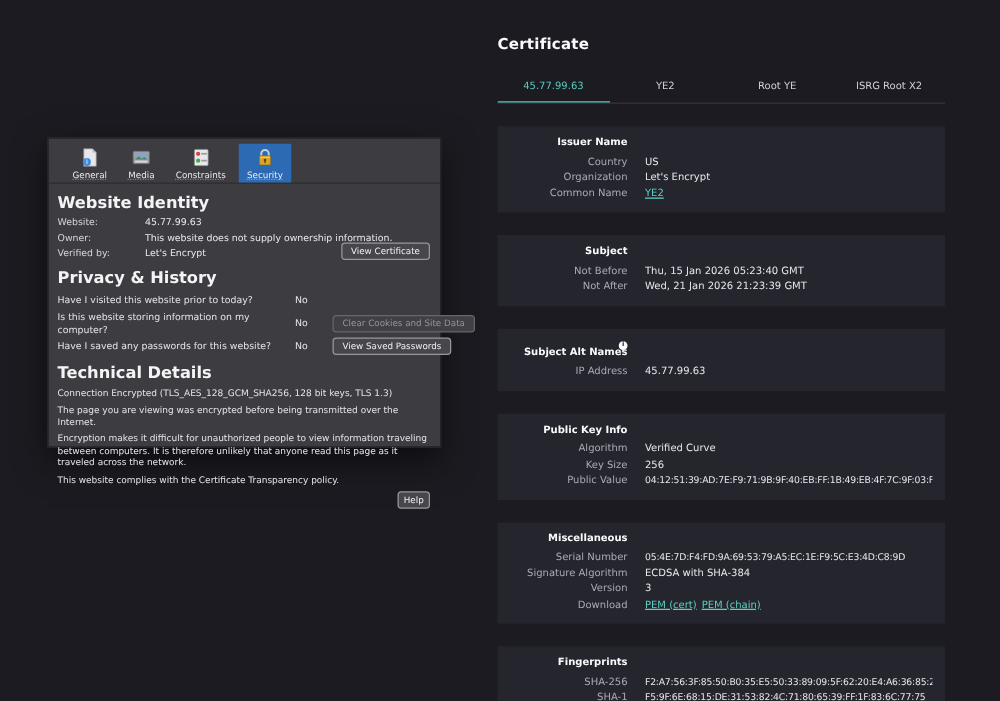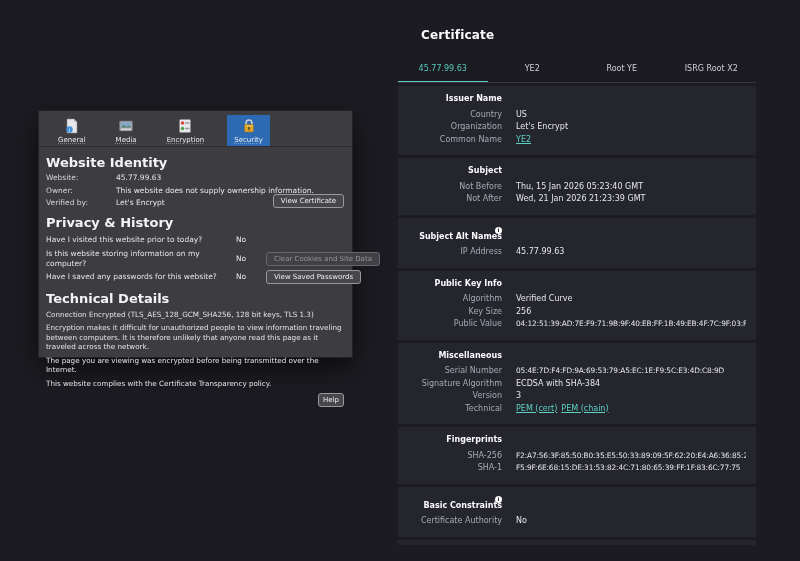--- a/index.html
+++ b/index.html
@@ -12,21 +12,21 @@
   }
 
   
   .dialog {
     position: absolute; left: 38px; top: 110px; width: 315px; height: 248px;
     background: #3c3c41; border: 1px solid #232327;
     box-shadow: 0 10px 26px rgba(0,0,0,.55);
     color: #dcdcde;
   }
   .tabstrip {
-    display: flex; align-items: flex-end; gap: 16px;
+    display: flex; align-items: flex-end; gap: 3px;
     padding: 4px 6px 0 12px; border-bottom: 1px solid #2c2c31;
   }
   .ptab {
     display: flex; flex-direction: column; align-items: center;
     padding: 3px 7px 2px; cursor: default;
   }
   .ptab.selected { background: #2d6ab4; }
   .picon { width: 16px; height: 16px; display: block; }
   .plabel { font-size: 7px; color: #ececef; margin-top: 2px; text-decoration: underline dotted 0.5px rgba(255,255,255,.35); }
   .dcontent { padding: 5px 8px 7px 7px; font-size: 7.5px; }
@@ -45,33 +45,33 @@
   .pq-row { display: grid; grid-template-columns: 190px 30px 1fr; align-items: center; margin: 2px 0; min-height: 14px; line-height: 9.5px; }
   .pq-q { color: #e4e4e7; }
   .pq-a { color: #e9e9ec; }
   .pq-b { justify-self: end; }
   .tech p { font-size: 7.2px; line-height: 9.8px; margin: 3.5px 0; color: #e4e4e7; }
   .help-row { text-align: right; margin-top: 4px; }
   .help-row .dbtn { padding: 2px 4px; }
 
   
   .certpage { position: absolute; left: 398px; top: 0; width: 358px; color: #e6e6eb; }
-  .cert-title { font-size: 12px; font-weight: bold; color: #fbfbfe; margin-top: 28px; letter-spacing: .2px; margin-left: 23px; }
+  .cert-title { font-size: 12px; font-weight: bold; color: #fbfbfe; margin-top: 28px; letter-spacing: .2px; }
   .ctabs { display: flex; margin-top: 14px; border-bottom: 1px solid #34353f; }
   .ctab {
     flex: 1; text-align: center; font-size: 8px; color: #cfcfd6;
     padding: 8px 2px 9px; position: relative; cursor: default;
     white-space: nowrap; overflow: hidden;
   }
   .ctab.active { color: #58c9bd; }
   .ctab.active::after {
     content: ""; position: absolute; left: 0; right: 0; bottom: -1px;
     height: 2px; background: #58c9bd;
   }
-  .card { background: #24252d; margin-top: 3px; padding: 7px 10px 9px 0; }
+  .card { background: #24252d; margin-top: 18px; padding: 7px 10px 9px 0; }
   .card.tight { padding-top: 5px; }
   .crow, .ctitle-row, .cinfo-row { display: grid; grid-template-columns: 104px 1fr; column-gap: 14px; }
   .crow { font-size: 8px; line-height: 12.5px; }
   .clabel { text-align: right; color: #a9a9b4; }
   .cvalue { color: #e6e6eb; white-space: nowrap; overflow: hidden; }
   .cvalue.hex { font-size: 7.4px; letter-spacing: -0.15px; }
   .ctitle { text-align: right; font-weight: bold; color: #fafafc; font-size: 8px; margin-bottom: 3.5px; line-height: 12px; }
   .cinfo-row { height: 8px; align-items: center; }
   .cinfo-cell { text-align: right; line-height: 7px; }
   .info-dot {
@@ -113,21 +113,21 @@
     <div class="ptab">
       <span class="picon">
         <svg width="16" height="16" viewBox="0 0 16 16">
             <rect x="2.5" y="1.5" width="11" height="13" rx="1" fill="#e8e8ea" stroke="#8a8a90" stroke-width=".6"></rect>
             <circle cx="5.5" cy="5" r="1.7" fill="#d8433a"></circle>
             <rect x="8" y="4.3" width="4.5" height="1.4" fill="#9a9aa0"></rect>
             <circle cx="5.5" cy="10.5" r="1.7" fill="#4aa34e"></circle>
             <rect x="8" y="9.8" width="4.5" height="1.4" fill="#9a9aa0"></rect>
           </svg>
       </span>
-      <span class="plabel">Encryption</span>
+      <span class="plabel">Constraints</span>
     </div>
     <div class="ptab selected">
       <span class="picon">
         <svg width="16" height="16" viewBox="0 0 16 16">
             <path d="M5 7V5.2C5 3.4 6.3 2 8 2s3 1.4 3 3.2V7" fill="none" stroke="#c9cdd4" stroke-width="1.6"></path>
             <rect x="3.5" y="6.5" width="9" height="7.5" rx="1" fill="#d9a427" stroke="#8c690f" stroke-width=".5"></rect>
             <rect x="4.2" y="7.4" width="7.6" height="1" fill="#f0c75e"></rect>
             <circle cx="8" cy="10" r="1.1" fill="#54431c"></circle>
             <rect x="7.5" y="10.5" width="1" height="2" fill="#54431c"></rect>
           </svg>
@@ -169,22 +169,22 @@
       <div class="pq-row">
         <span class="pq-q">Have I saved any passwords for this website?</span>
         <span class="pq-a">No</span>
         <span class="pq-b"><button class="dbtn">View Saved Passwords</button></span>
       </div>
     </div>
 
     <div class="tech">
       <div class="dsection-title" style="margin-top:7px">Technical Details</div>
       <p>Connection Encrypted (TLS_AES_128_GCM_SHA256, 128 bit keys, TLS 1.3)</p>
+      <p>The page you are viewing was encrypted before being transmitted over the Internet.</p>
       <p>Encryption makes it difficult for unauthorized people to view information traveling between computers. It is therefore unlikely that anyone read this page as it traveled across the network.</p>
-      <p>The page you are viewing was encrypted before being transmitted over the Internet.</p>
       <p>This website complies with the Certificate Transparency policy.</p>
       <div class="help-row">
         <button class="dbtn">Help</button>
       </div>
     </div>
   </div>
 </div>
 
 <div class="certpage">
   <div class="cert-title">Certificate</div>
@@ -275,21 +275,21 @@
     </div>
     <div class="crow">
       <span class="clabel">Signature Algorithm</span>
       <span class="cvalue">ECDSA with SHA-384</span>
     </div>
     <div class="crow">
       <span class="clabel">Version</span>
       <span class="cvalue">3</span>
     </div>
     <div class="crow">
-      <span class="clabel">Technical</span>
+      <span class="clabel">Download</span>
       <span class="cvalue">
         <a class="tlink">PEM (cert)</a><span class="linkgap"></span><a class="tlink">PEM (chain)</a>
       </span>
     </div>
   </section>
 
   <section class="card">
     <div class="ctitle-row">
         <div class="ctitle">Fingerprints</div>
         <div></div>

